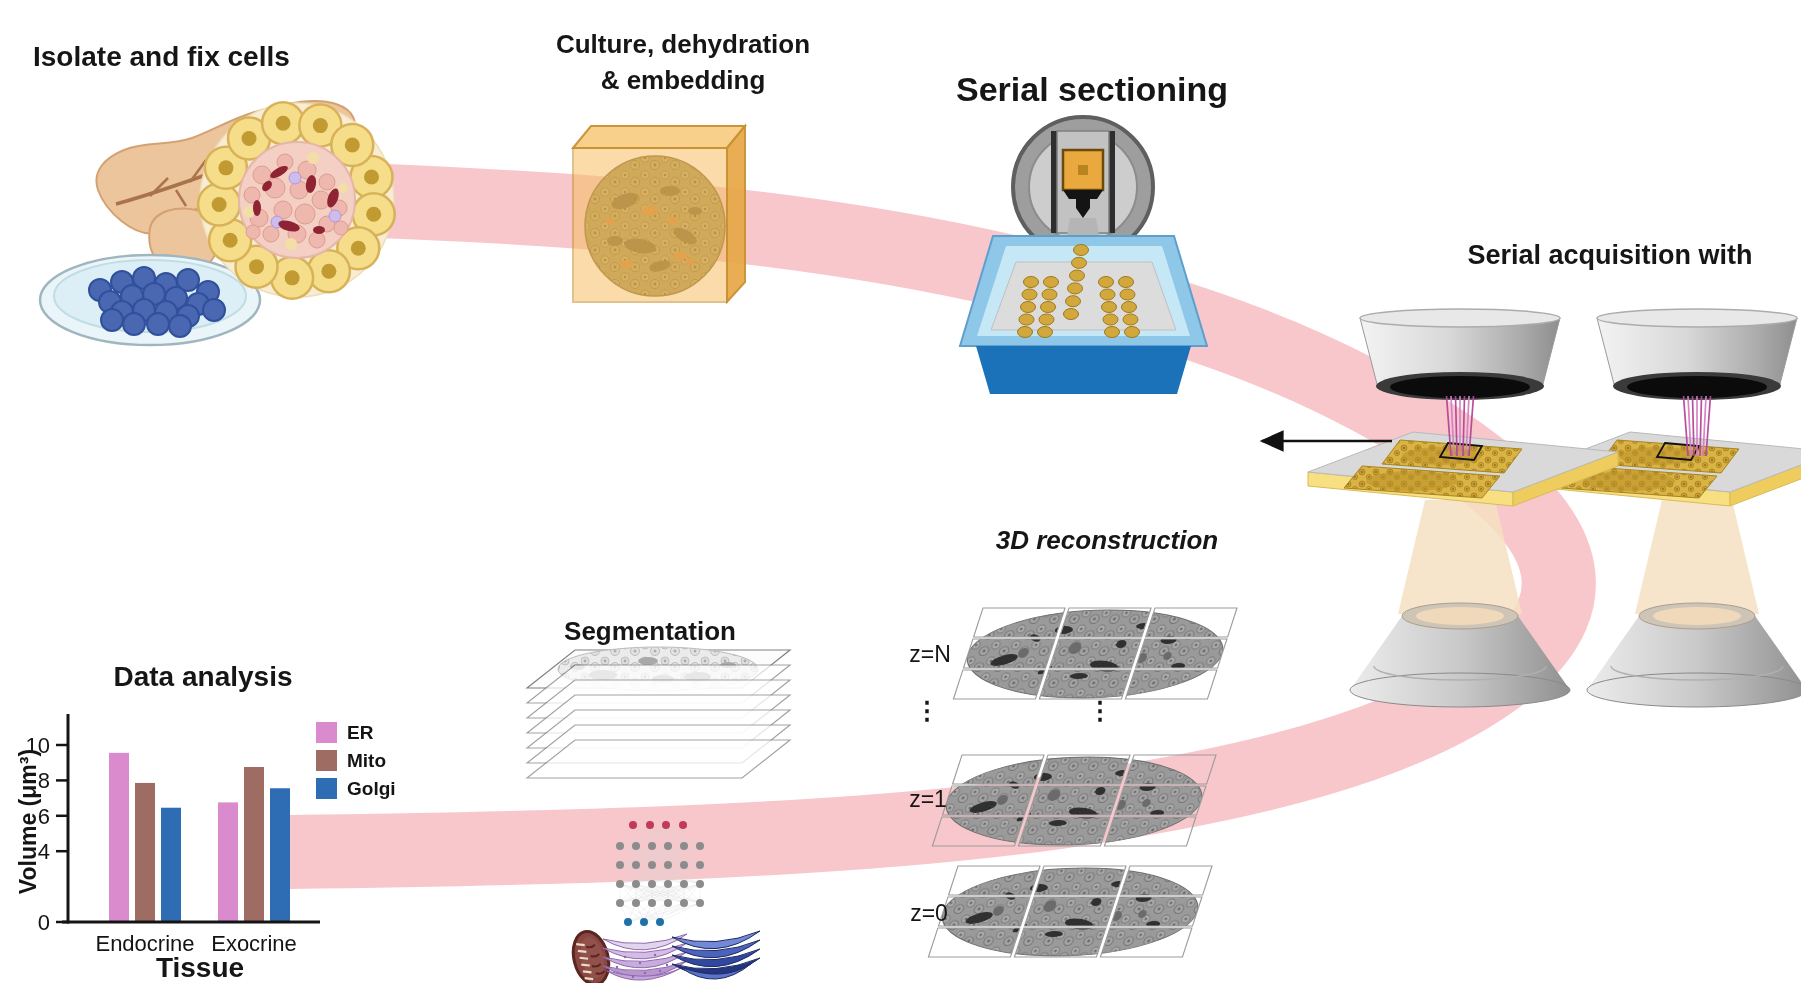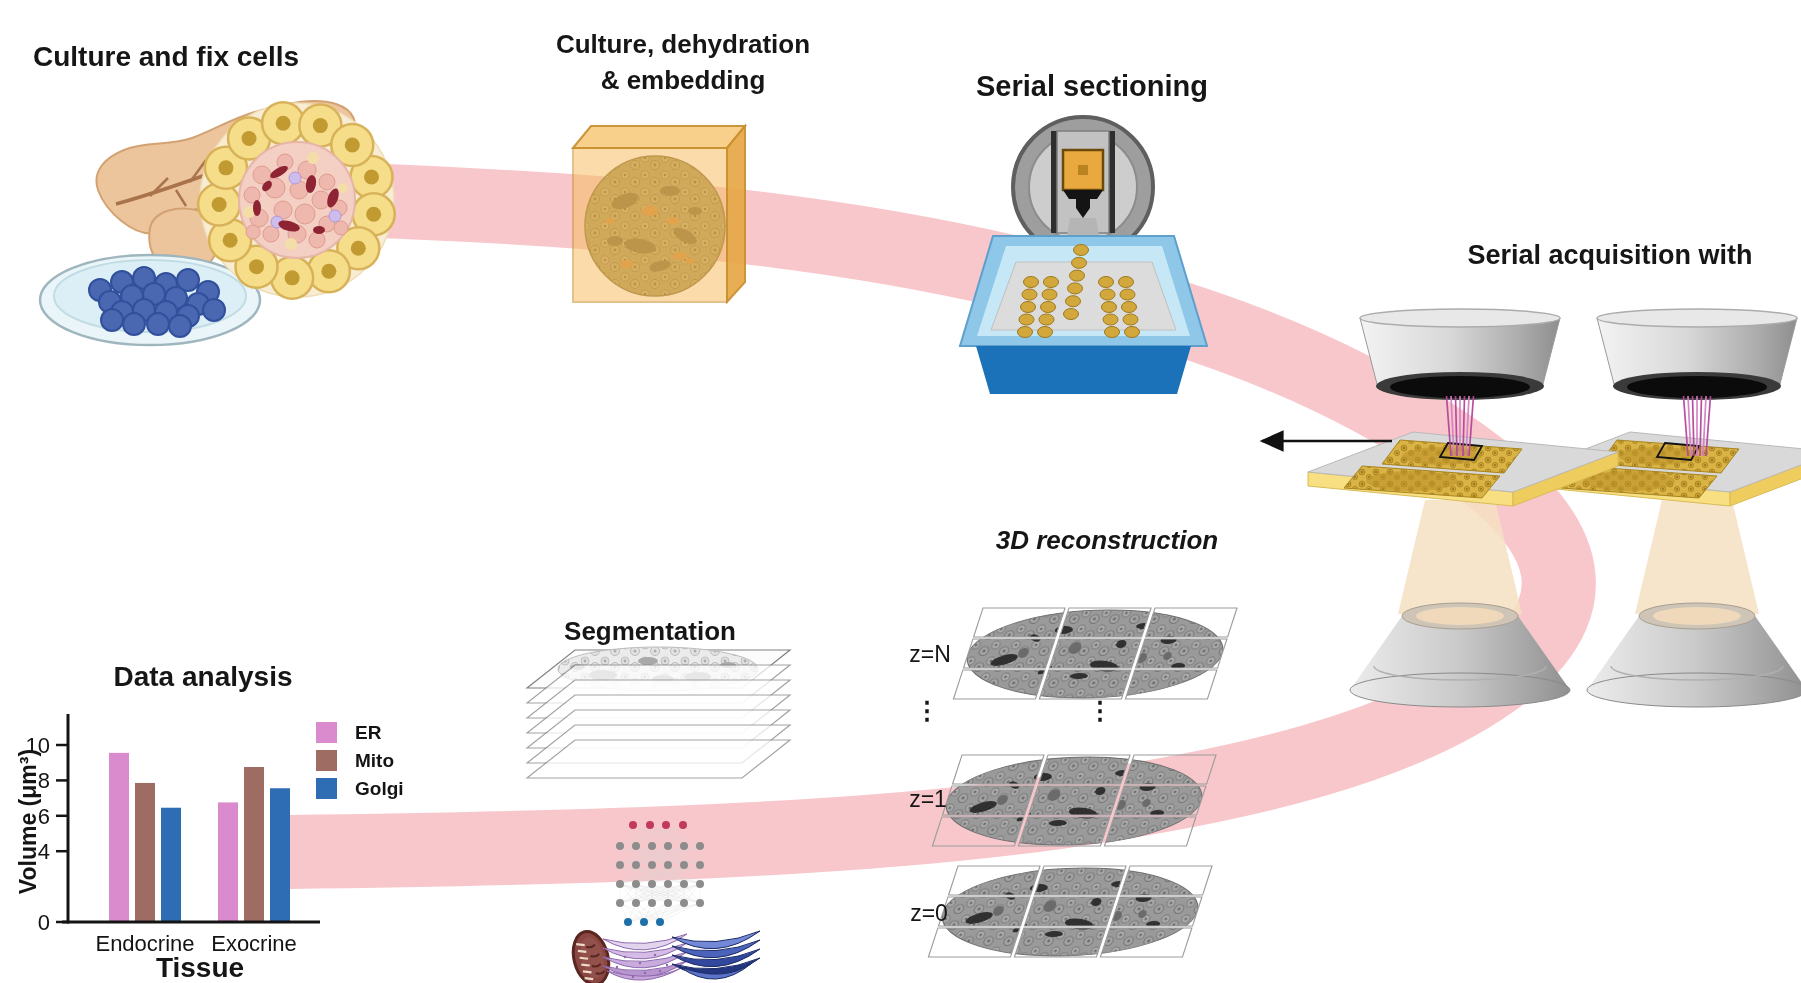--- a/index.html
+++ b/index.html
@@ -9,21 +9,21 @@
   .lbl{position:absolute;font-weight:700;color:#161616;white-space:nowrap;}
   .lbl.center{transform:translateX(-50%);text-align:center;}
   .t-main{font-size:28px;line-height:37px;}
   .t-step{font-size:26px;line-height:36px;}
   .t-z{font-weight:500;font-size:23px;}
   .t-dots{font-weight:700;font-size:25px;line-height:12px;letter-spacing:0;}
   #ylabel{position:absolute;left:-72px;top:808px;width:200px;text-align:center;
           transform:rotate(-90deg);font-weight:700;font-size:23px;}
   #xlabel{font-size:28px;}
   #legend{position:absolute;left:316px;top:722px;}
-  .leg-row{display:flex;align-items:center;gap:18px;height:21px;margin-bottom:7px;}
+  .leg-row{display:flex;align-items:center;gap:10px;height:21px;margin-bottom:7px;}
   .leg-sw{width:21px;height:21px;flex:0 0 21px;}
   .leg-tx{font-weight:700;font-size:19px;}
 </style>
 </head>
 <body>
 
 <div class="stage">
 
 <svg id="scene" width="1801" height="983" viewBox="0 0 1801 983">
   <defs>
@@ -613,26 +613,26 @@
         <rect x="244" y="767.01" width="20" height="153.98999999999998" fill="#9F6C64"></rect>
         <rect x="161" y="807.72" width="20" height="113.28" fill="#2E6DB4"></rect>
         <rect x="270" y="788.25" width="20" height="132.75" fill="#2E6DB4"></rect>
         <line x1="68" y1="714" x2="68" y2="923.5" stroke="#141414" stroke-width="3"></line>
         <line x1="62" y1="922" x2="320" y2="922" stroke="#141414" stroke-width="3"></line>
         <text x="145" y="951" text-anchor="middle" font-size="22" fill="#141414" font-family="&quot;Liberation Sans&quot;,sans-serif">Endocrine</text>
         <text x="254" y="951" text-anchor="middle" font-size="22" fill="#141414" font-family="&quot;Liberation Sans&quot;,sans-serif">Exocrine</text>
       </g>
     </svg>
 
-<div class="lbl t-main" style="left:33px;top:38px;">Culture and fix cells</div>
+<div class="lbl t-main" style="left:33px;top:38px;">Isolate and fix cells</div>
 
 <div class="lbl t-step center" style="left:683px;top:26px;">Culture, dehydration</div>
 <div class="lbl t-step center" style="left:683px;top:62px;">&amp; embedding</div>
 
-<div class="lbl center" style="left:1092px;top:70px;font-size:29px;">Serial sectioning</div>
+<div class="lbl center" style="left:1092px;top:70px;font-size:34px;">Serial sectioning</div>
 
 <div class="lbl center" style="left:1582px;top:240px;font-size:27px;margin-left:28px;">Serial acquisition with</div>
 
 <div class="lbl center" style="left:1107px;top:525px;font-size:26px;font-style:italic;">3D reconstruction</div>
 <div class="lbl center" style="left:650px;top:616px;font-size:26px;">Segmentation</div>
 <div class="lbl center" style="left:203px;top:661px;font-size:28px;">Data analysis</div>
 
 <div class="lbl t-z center" style="left:930px;top:641px;">z=N</div>
 <div class="lbl t-z center" style="left:928px;top:786px;">z=1</div>
 <div class="lbl t-z center" style="left:929px;top:900px;">z=0</div>

